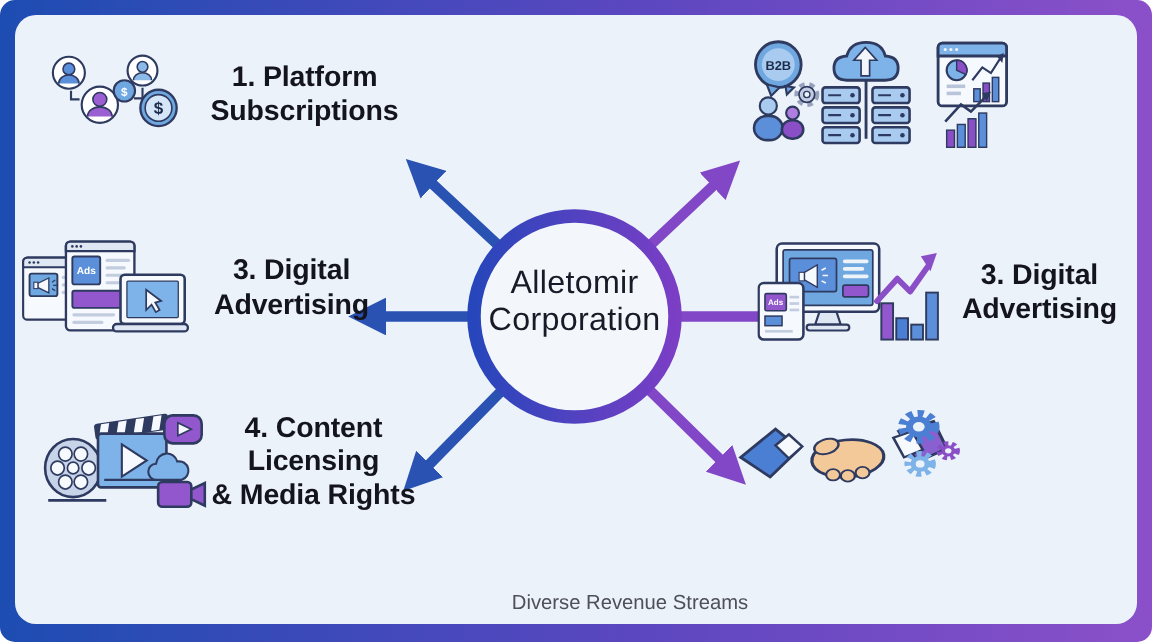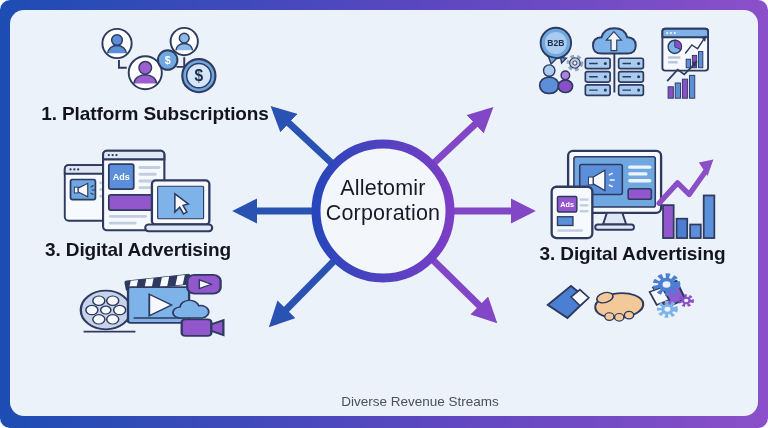--- a/index.html
+++ b/index.html
@@ -12,21 +12,21 @@
   .panel{
     position:absolute;left:10px;top:10px;right:10px;bottom:12px;
     background:#ecf2f9;border-radius:14px;
   }
   .hub-svg{position:absolute;left:0;top:0;}
   .hub-title{
     position:absolute;left:281px;top:176px;width:204px;
     text-align:center;font-size:21.5px;font-weight:normal;color:#191927;
     line-height:1.18;white-space:pre-line;letter-spacing:.2px;
   }
-  .stream{position:absolute;display:flex;flex-direction:column;align-items:center;}
+  .stream{position:absolute;display:flex;align-items:center;}
   .stream-label{
     font-size:19px;font-weight:bold;color:#14141f;text-align:center;
     white-space:pre-line;line-height:1.18;margin-top:3px;letter-spacing:-.1px;
   }
   .footer{
     position:absolute;left:0;top:394px;width:100%;text-align:center;
     font-size:13.5px;color:#4e4f58;padding-left:36px;
   }
   .ic text{font-family:"Liberation Sans",sans-serif;}
 </style>
@@ -247,20 +247,22 @@
       </g>
       <rect x="54" y="21" width="66" height="50" rx="3" fill="#7db3e8" stroke="#2e3a5f" stroke-width="2.5"></rect>
       <polygon points="77,31 101,46 77,61" fill="#f6f9fd" stroke="#2e3a5f" stroke-width="2"></polygon>
       <line x1="60" y1="64" x2="114" y2="64" stroke="#2e3a5f" stroke-width="2"></line>
       <path d="M110,64 a7.5,7.5 0 0 1 0,-15 a10.5,10.5 0 0 1 20.5,-2 a8,8 0 0 1 4,17 z" fill="#7db3e8" stroke="#2e3a5f" stroke-width="2"></path>
       <rect x="118" y="4" width="36" height="26" rx="8" fill="#9257cd" stroke="#2e3a5f" stroke-width="2.5"></rect>
       <polygon points="131,11 144,17 131,23" fill="#f6f9fd" stroke="#2e3a5f" stroke-width="1.6"></polygon>
       <rect x="112" y="66" width="32" height="23" rx="4" fill="#9257cd" stroke="#2e3a5f" stroke-width="2.5"></rect>
       <polygon points="144,73 157,67 157,88 144,82" fill="#9257cd" stroke="#2e3a5f" stroke-width="2.5"></polygon>
     </svg>
+    <div class="stream-label">4. Content Licensing
+&amp; Media Rights</div>
   </div>
 
   <div class="stream" style="left:492px;top:270px;width:258px">
     <svg class="ic" width="150" height="64" viewBox="0 0 168 88" preserveAspectRatio="none">
       <polygon points="2,48 28,22 46,40 24,66" fill="#4a7fd4" stroke="#2e3a5f" stroke-width="2.4"></polygon>
       <polygon points="28,37 38,27 48,38 38,49" fill="#f6f9fd" stroke="#2e3a5f" stroke-width="2"></polygon>
       <polygon points="120,24 146,15 156,40 134,52" fill="#8a5fd0" stroke="#2e3a5f" stroke-width="2.4"></polygon>
       <polygon points="116,30 130,24 138,41 124,48" fill="#f6f9fd" stroke="#2e3a5f" stroke-width="2"></polygon>
       <ellipse cx="82" cy="49" rx="27" ry="17" transform="rotate(-7 82 49)" fill="#f4c999" stroke="#2e3a5f" stroke-width="2.4"></ellipse>
       <ellipse cx="66" cy="38" rx="9.5" ry="6.5" transform="rotate(-25 66 38)" fill="#f4c999" stroke="#2e3a5f" stroke-width="1.8"></ellipse>

